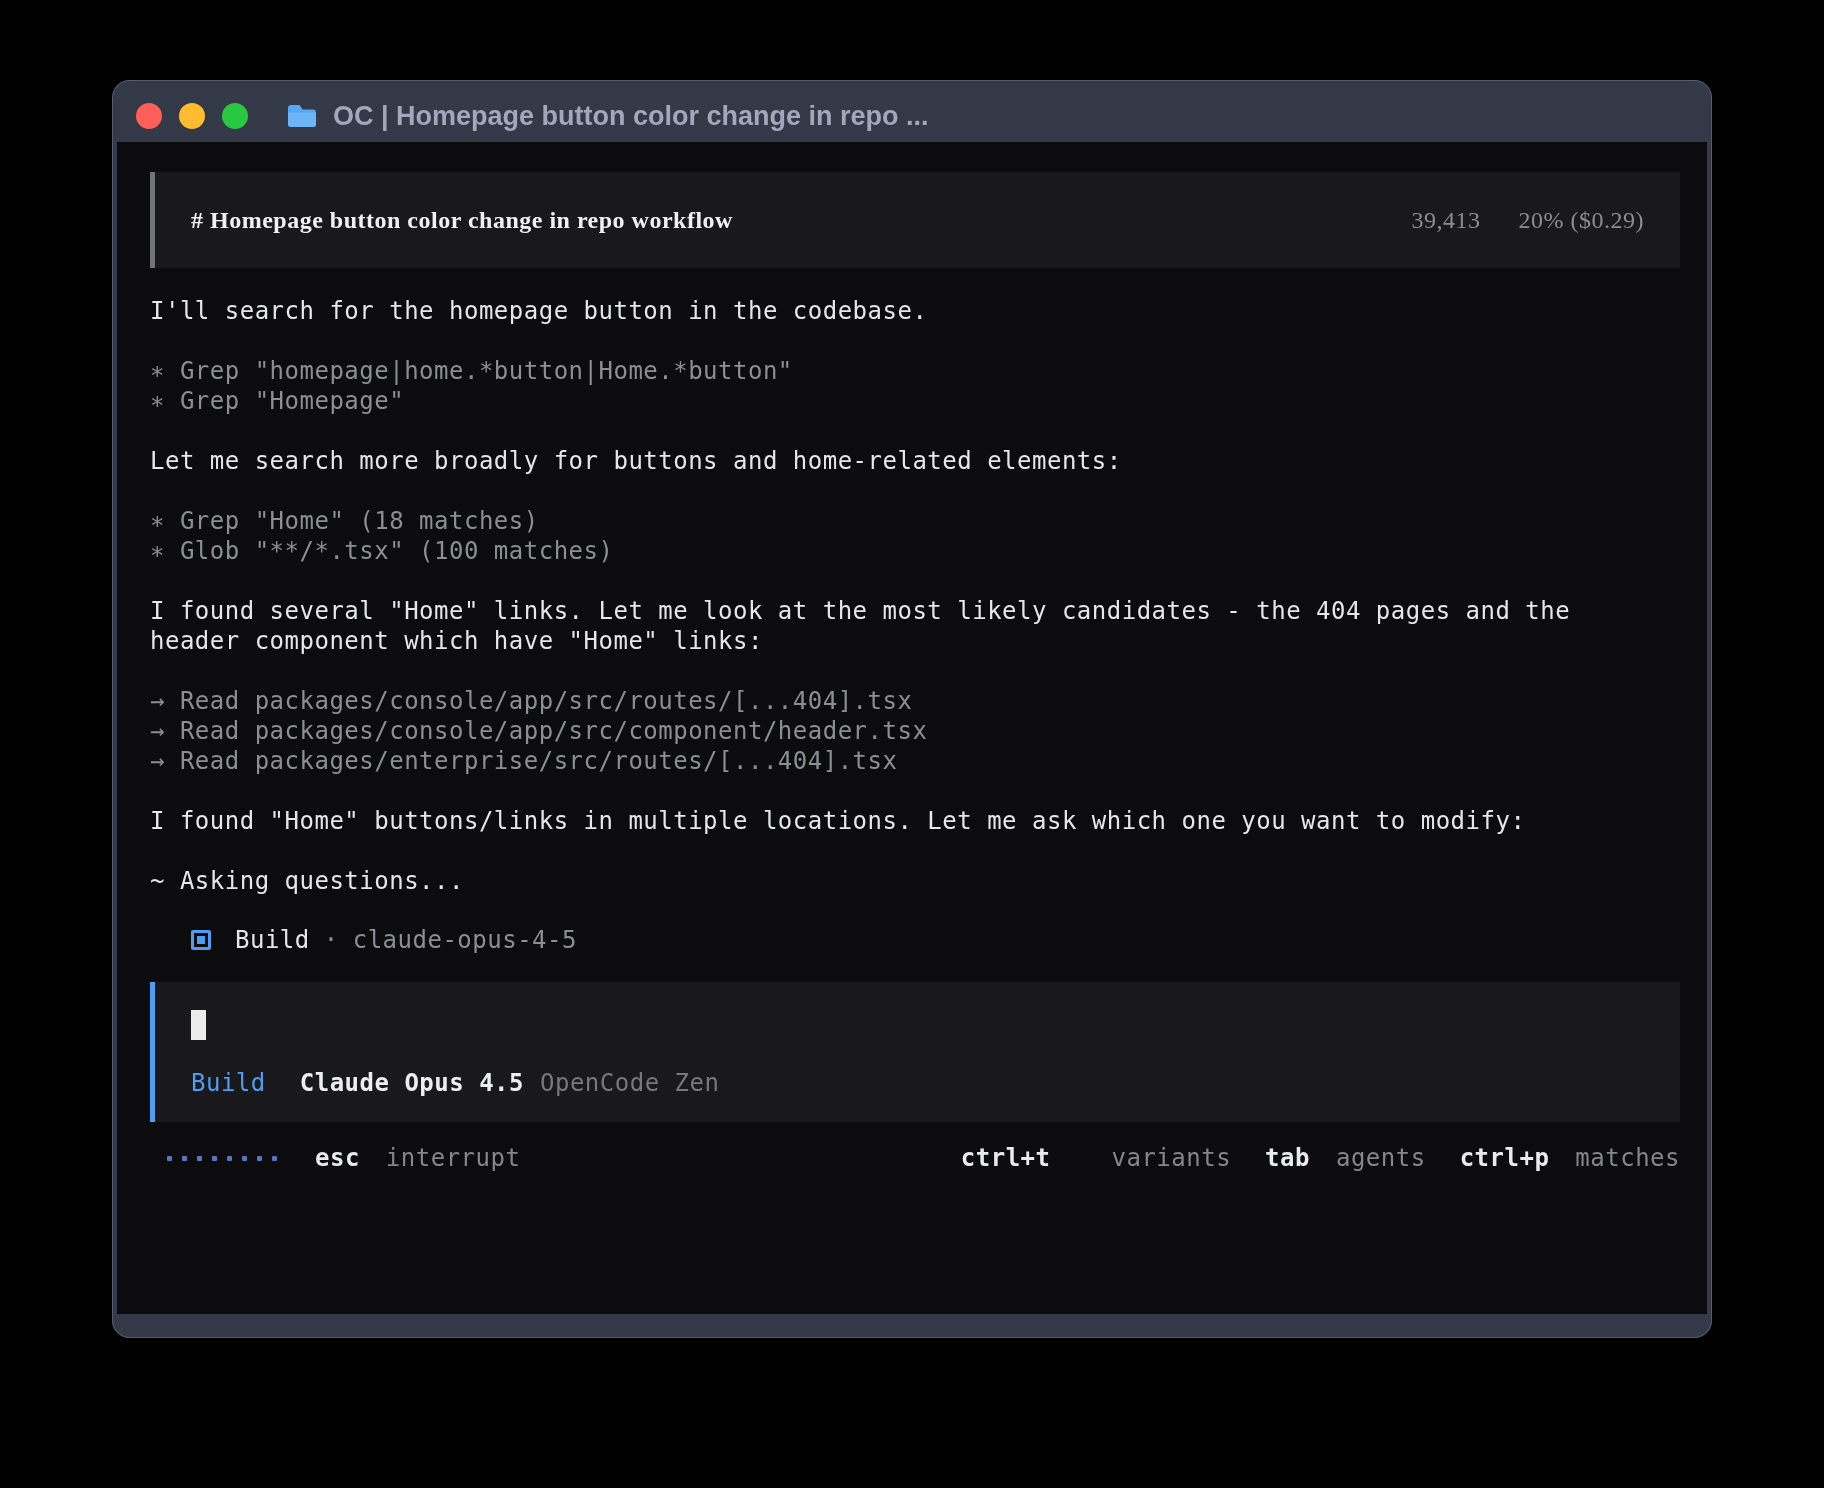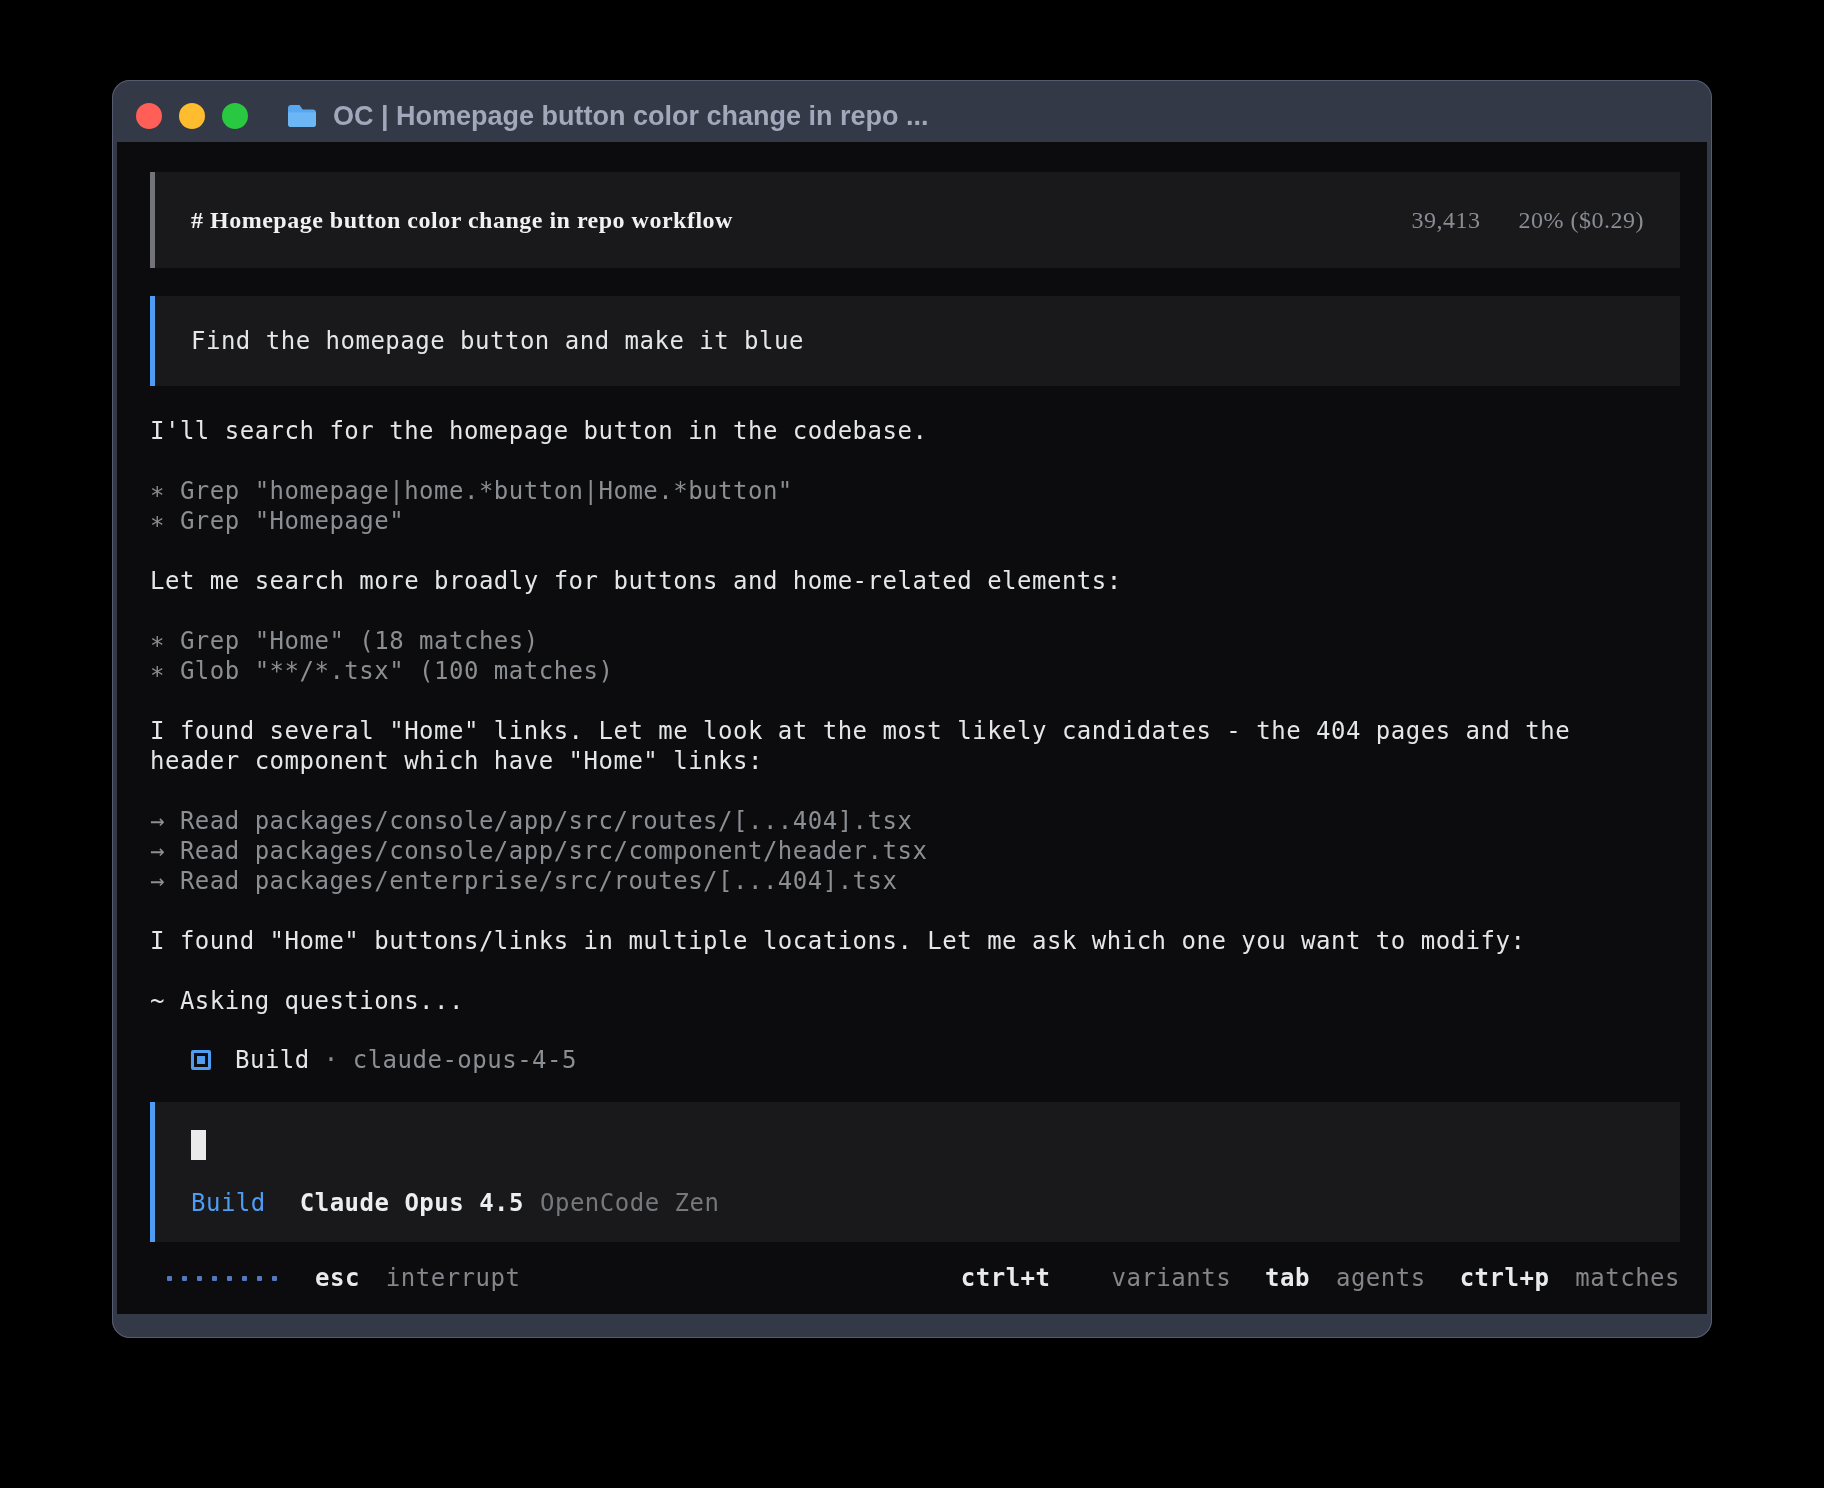--- a/index.html
+++ b/index.html
@@ -129,23 +129,20 @@
     <div class="content">
 
       <div class="block header-block">
         <span class="line header-title"># Homepage button color change in repo workflow</span>
         <span class="header-stats">
           <span class="line">39,413</span>
           <span class="line">20% ($0.29)</span>
         </span>
       </div>
 
-      <div class="block user-block">
-        <span class="line user-text">Find the homepage button and make it blue</span>
-      </div>
 
       <div class="convo">
           <div class="para">
             <div class="line text-line">I'll search for the homepage button in the codebase.</div>
           </div>
           <div class="para">
             <div class="line tool-line">∗ Grep "homepage|home.*button|Home.*button"</div>
             <div class="line tool-line">∗ Grep "Homepage"</div>
           </div>
           <div class="para">

